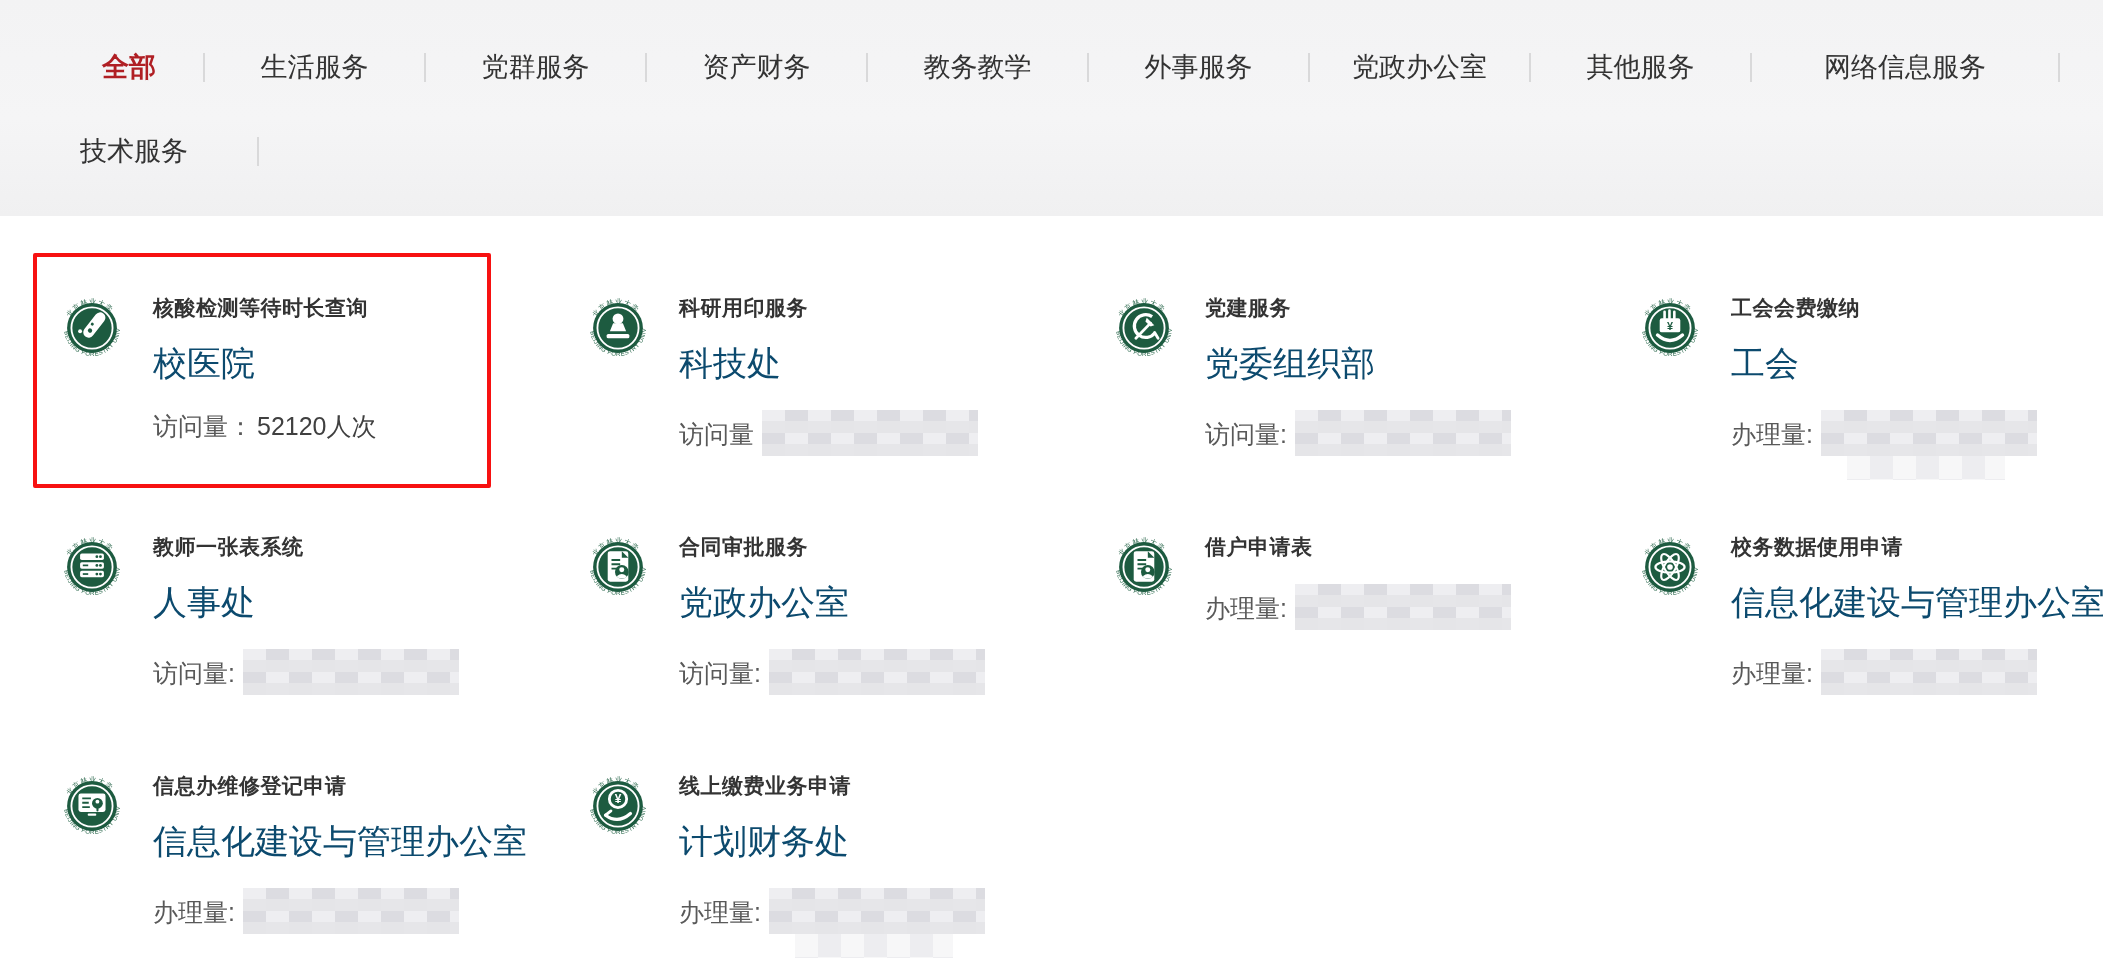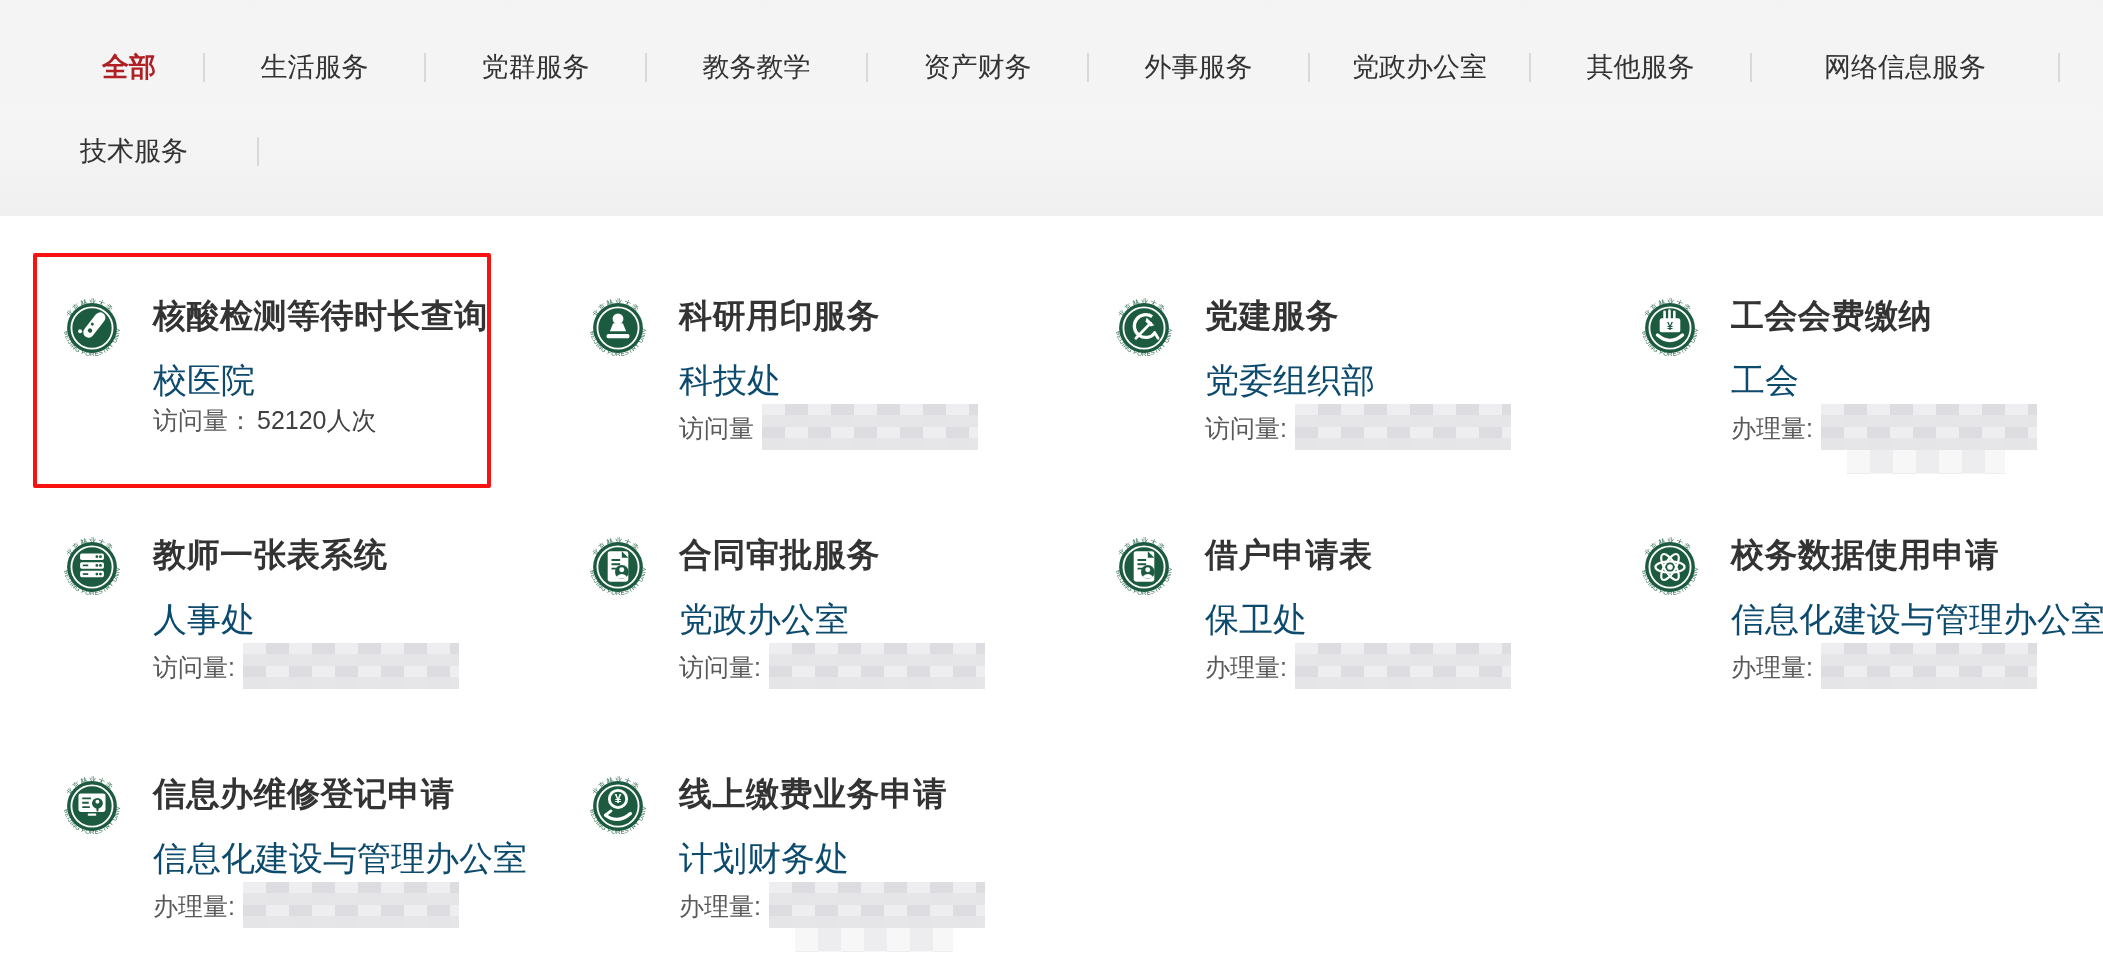--- a/index.html
+++ b/index.html
@@ -59,23 +59,23 @@
   .seal[data-icon="stamp"]         .g-stamp,
   .seal[data-icon="party-emblem"]  .g-party-emblem,
   .seal[data-icon="hand-card-yen"] .g-hand-card-yen,
   .seal[data-icon="server-stack"]  .g-server-stack,
   .seal[data-icon="contract-doc"]  .g-contract-doc,
   .seal[data-icon="atom"]          .g-atom,
   .seal[data-icon="screen-key"]    .g-screen-key,
   .seal[data-icon="hand-coin-yen"] .g-hand-coin-yen{display:initial;}
   
   .info{padding-top:3px;min-width:0;}
-  .title{font-size:33px;font-weight:600;color:#333;letter-spacing:.5px;white-space:nowrap;}
+  .title{font-size:21px;font-weight:600;color:#333;letter-spacing:.5px;white-space:nowrap;}
   .dept{font-size:34px;color:#0c4a6e;margin-top:19px;white-space:nowrap;}
-  .stat{font-size:25px;color:#595959;white-space:nowrap;}
+  .stat{font-size:25px;color:#595959;margin-top:23px;white-space:nowrap;}
   .stat-value{color:#404040;margin-left:4px;}
   
   .mosaic{
     display:none;position:relative;width:216px;height:46px;margin-left:8px;vertical-align:-13px;
     background:
       repeating-conic-gradient(#ebebee 0% 25%, #f5f5f7 0% 50%) 0 0 / 46px 46px,
       repeating-conic-gradient(#efeff1 0% 25%, #f8f8f9 0% 50%) 23px 11px / 46px 46px;
     background-blend-mode:multiply;
   }
   .card.masked .mosaic{display:inline-block;}
@@ -92,24 +92,24 @@
       <li class="tab active">
     <span class="tab-label">全部</span>
   </li>
       <li class="tab">
     <span class="tab-label">生活服务</span>
   </li>
       <li class="tab">
     <span class="tab-label">党群服务</span>
   </li>
       <li class="tab">
-    <span class="tab-label">教务教学</span>
+    <span class="tab-label">资产财务</span>
   </li>
       <li class="tab">
-    <span class="tab-label">资产财务</span>
+    <span class="tab-label">教务教学</span>
   </li>
       <li class="tab">
     <span class="tab-label">外事服务</span>
   </li>
       <li class="tab">
     <span class="tab-label">党政办公室</span>
   </li>
       <li class="tab">
     <span class="tab-label">其他服务</span>
   </li>
@@ -802,21 +802,20 @@
         <g class="glyph g-hand-coin-yen">
           <circle cx="24" cy="17.5" r="8" class="sw" stroke-width="2.6"></circle>
           <text x="24" y="21.5" font-size="11" font-weight="bold" text-anchor="middle" class="fw">¥</text>
           <path d="M12.5 32.5 Q24 41 35.5 31" class="sw" stroke-width="3" stroke-linecap="round"></path>
           <path d="M12.5 32.5 L17.5 28.5" class="sw" stroke-width="2.6" stroke-linecap="round"></path>
         </g>
       </svg>
     </div>
     <div class="info">
       <div class="title">借户申请表</div>
-      <div class="dept">保卫处</div>
       <div class="stat"><span class="stat-label">办理量:</span><span class="mosaic"></span></div>
     </div>
   </div>
       <div class="card masked">
     <div class="seal" data-icon="atom">
       <svg class="ring-svg" viewBox="0 0 74 74">
         <defs>
           <path id="arcB" d="M 9,37 A 28,28 0 0 0 65,37"></path>
           <path id="arcT" d="M 13,37 A 24,24 0 0 1 61,37"></path>
         </defs>

